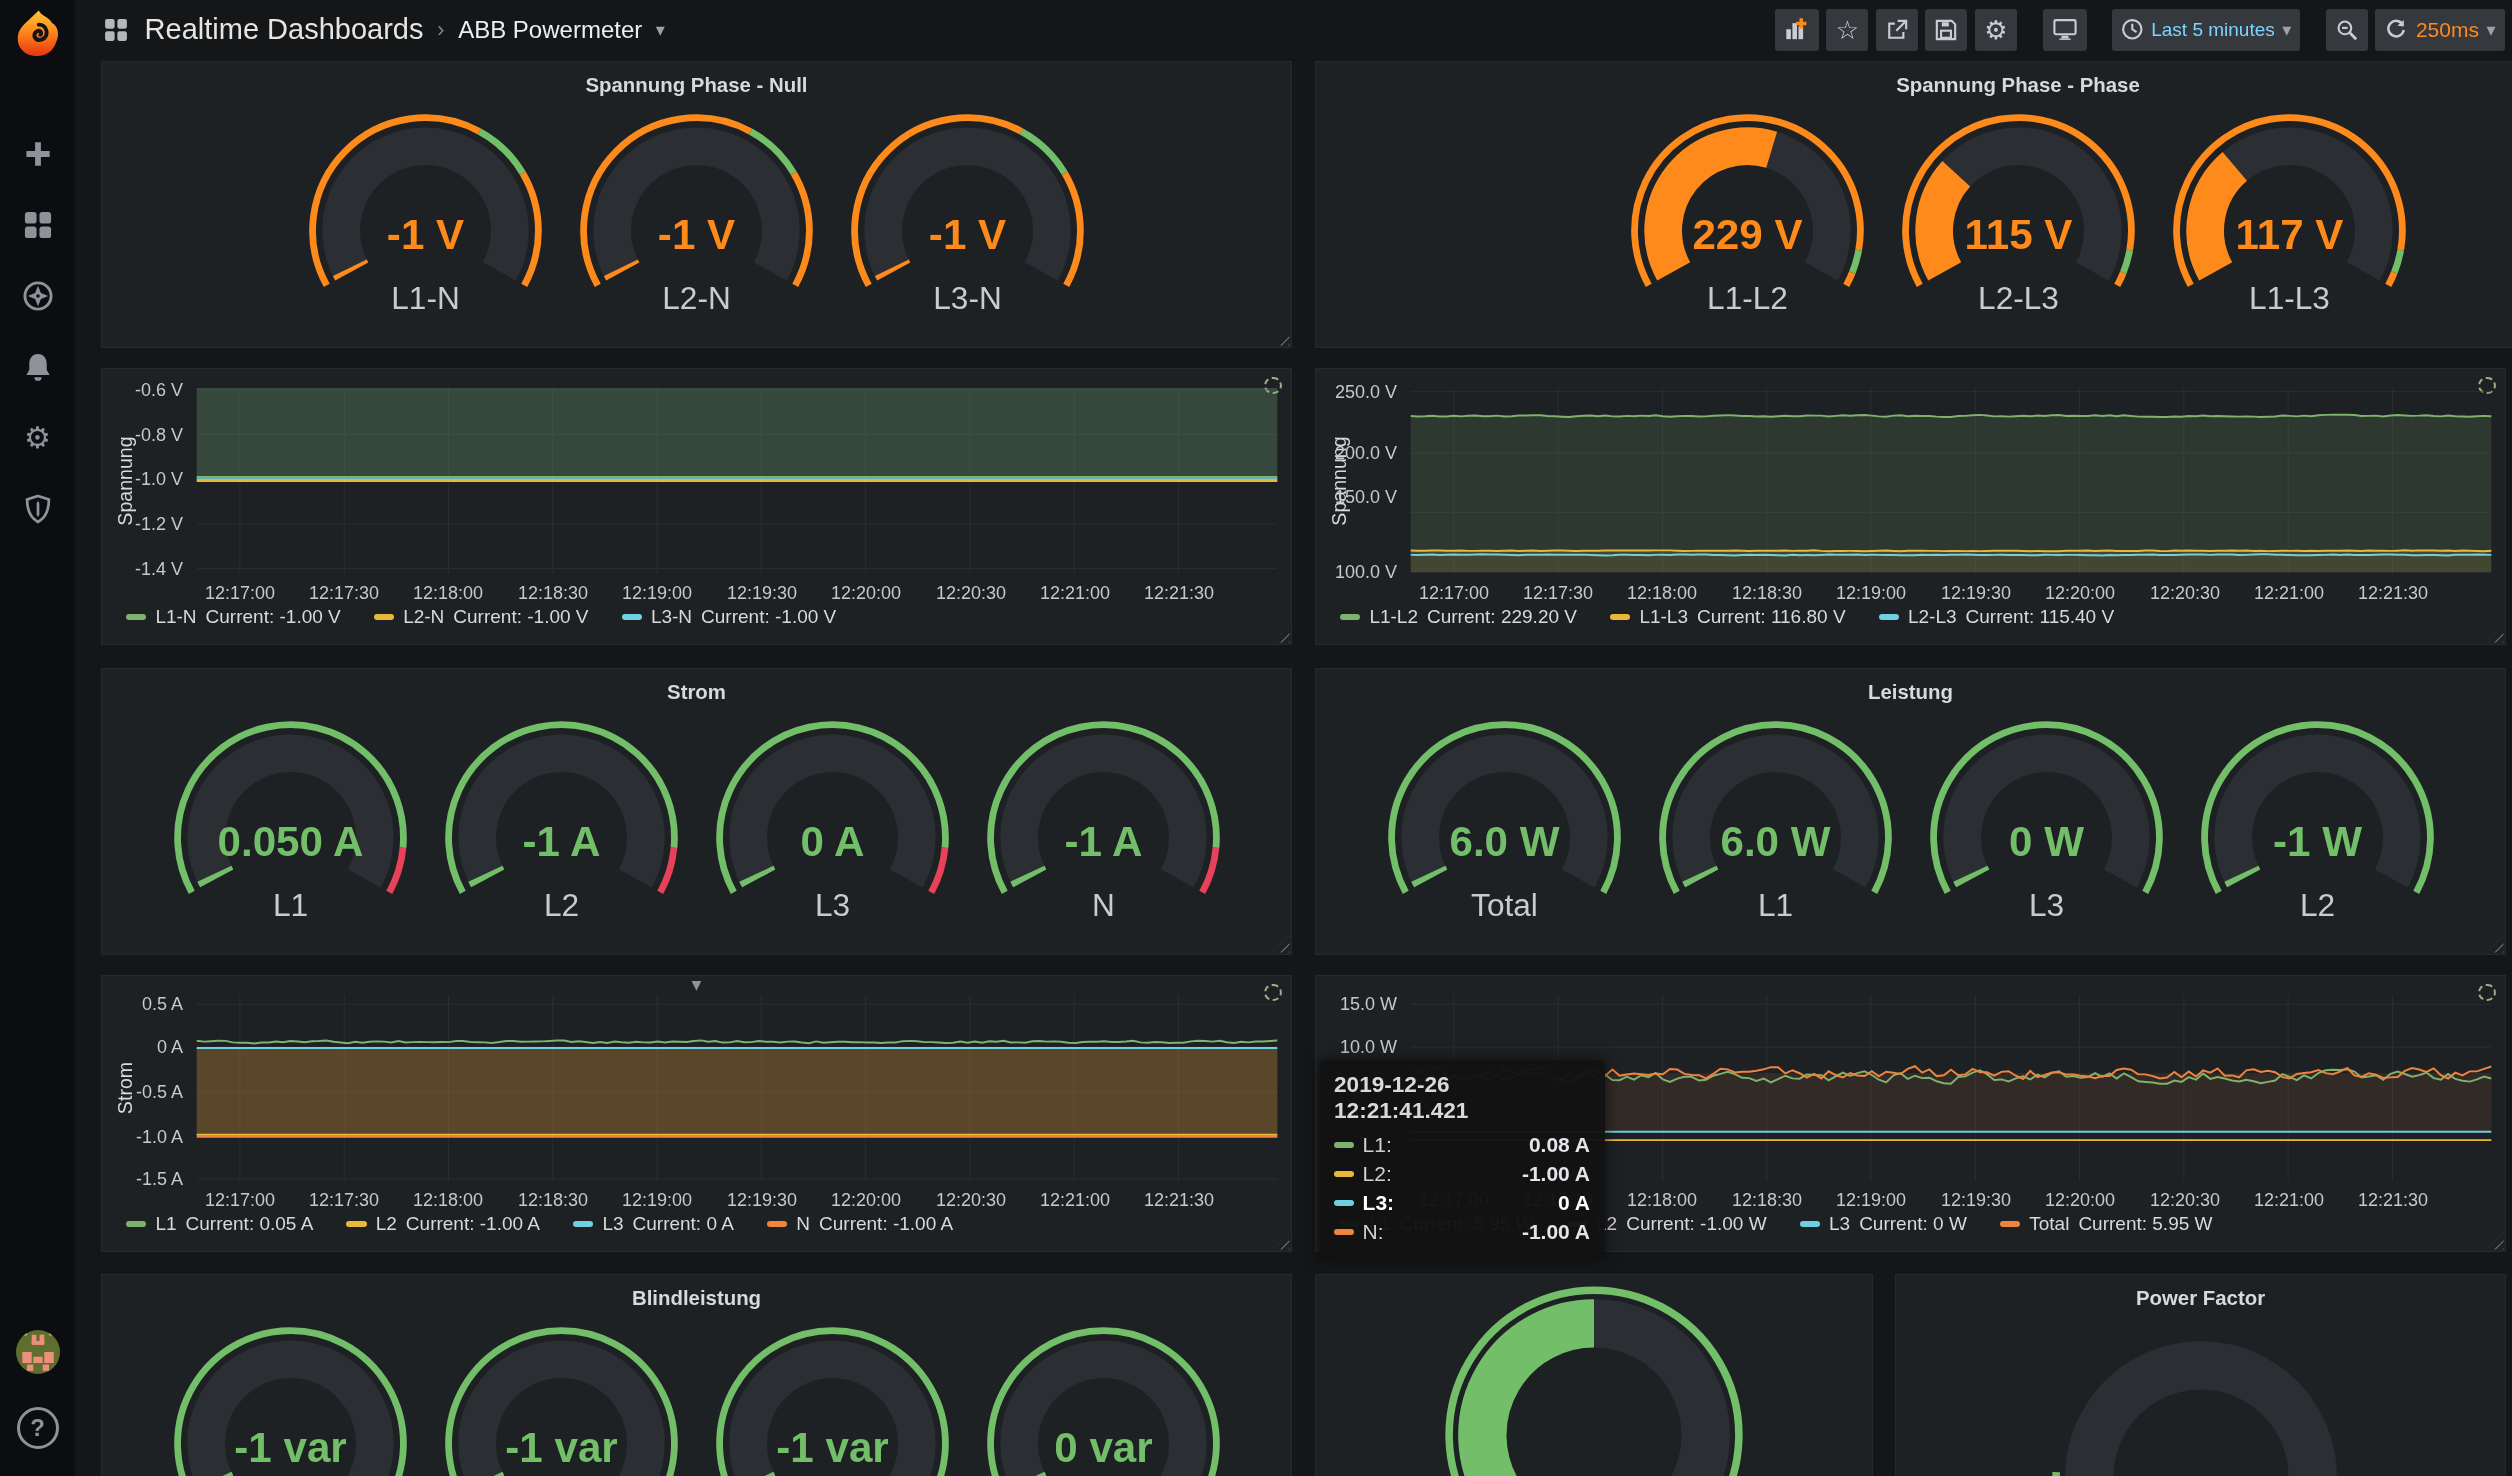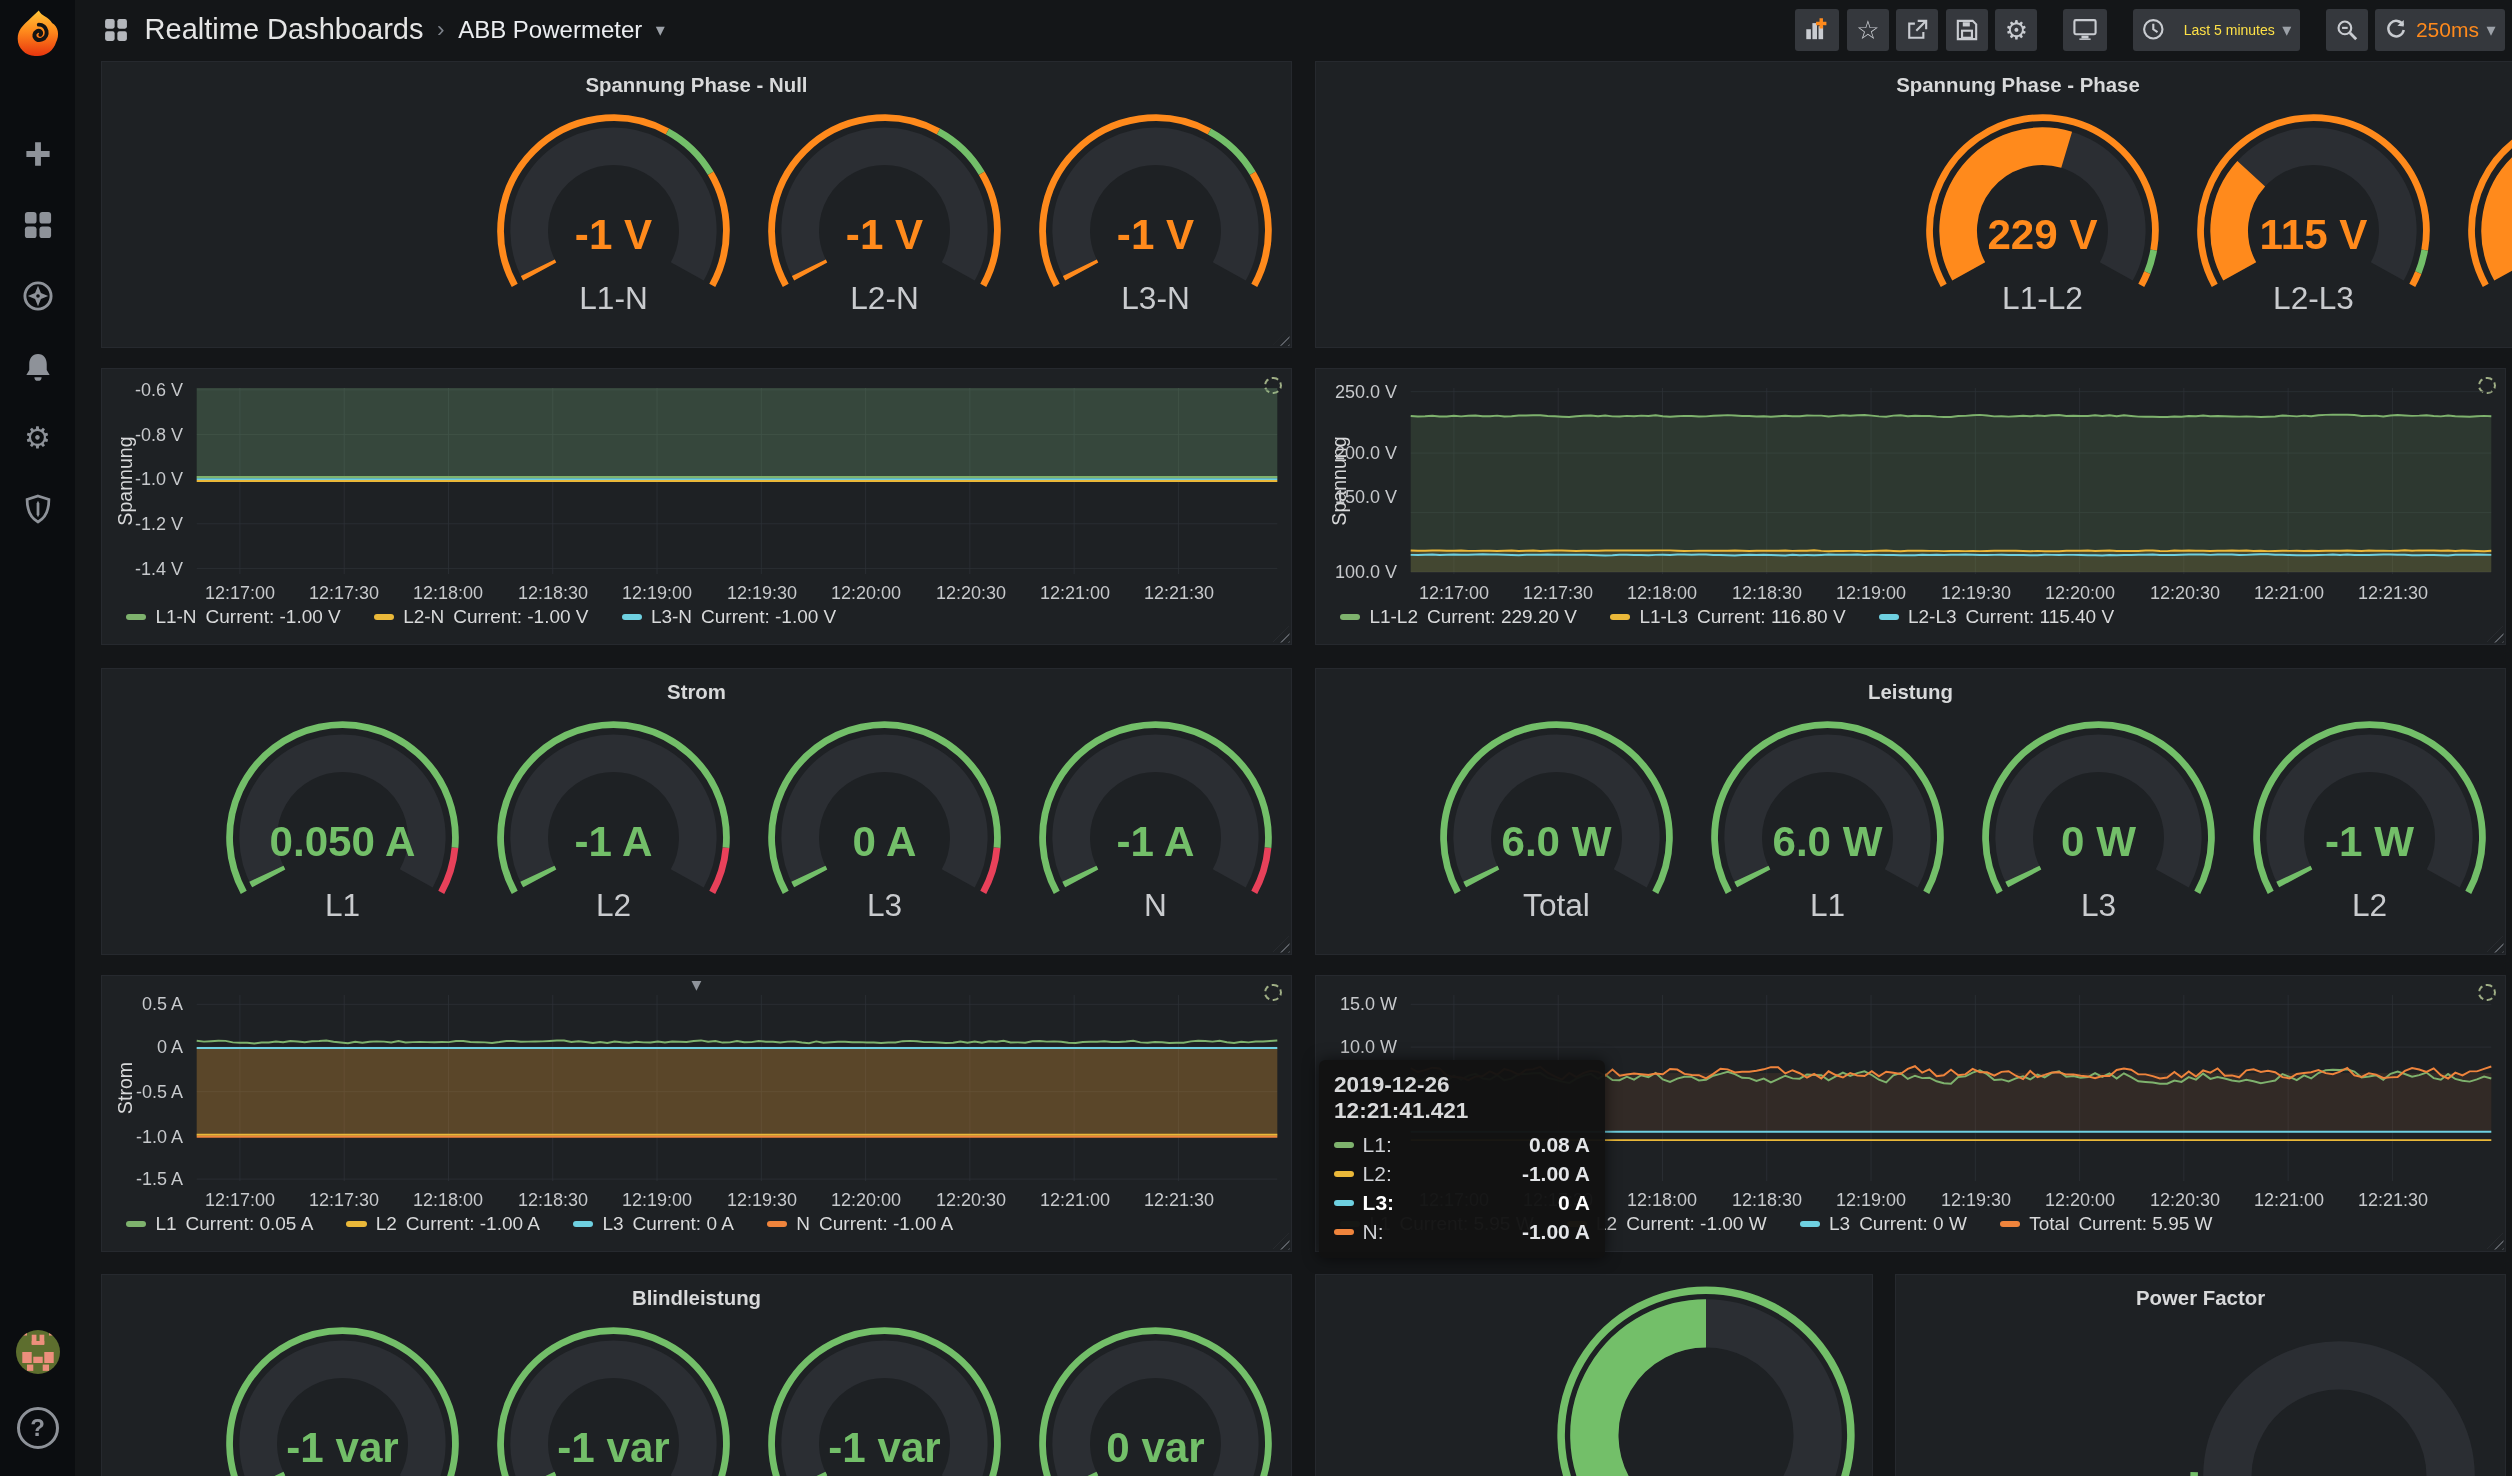--- a/index.html
+++ b/index.html
@@ -23,27 +23,27 @@
   .crumb-sep{font-size:22.6px;color:#7d828a;}
   .crumb-page{font-size:24px;color:#eceef1;font-weight:500;cursor:pointer;}
   .caret{font-size:18px;color:#9ca1a8;}
   .nav-actions{margin-left:auto;margin-right:7.5px;display:flex;align-items:center;gap:7.5px;}
   .nav-btn{height:42px;min-width:42px;border:none;border-radius:3px;background:#35383d;color:#c9ccd1;
            display:flex;align-items:center;justify-content:center;gap:7.5px;cursor:pointer;padding:0 9px;
            font-family:"Liberation Sans",sans-serif;font-size:21px;}
   .nav-btn svg{display:block;}
   .nav-btn .glyph{font-size:26px;color:#c9ccd1;line-height:1;}
   .spacer{width:10.6px;}
-  .time-label{color:#fde047;font-size:14px;margin-left:12px;}
+  .time-label{color:#7dd3fc;font-size:19px;}
   .refresh-label{color:#ff8a1c;font-size:21px;font-weight:500;}
   
   #content{position:absolute;left:75px;top:59px;width:2437px;height:1417px;}
   .panel{position:absolute;background:#1e2124;border:0.8px solid #26292e;box-sizing:border-box;}
   .p-title{text-align:center;font-size:20.4px;font-weight:600;color:#d8d9da;padding-top:12px;height:30px;cursor:pointer;}
-  .gauges{display:flex;justify-content:flex-end;align-items:flex-start;}
+  .gauges{display:flex;justify-content:center;align-items:flex-start;}
   .gauge{display:flex;flex-direction:column;align-items:center;}
   .gv{font-size:56px;font-weight:700;text-anchor:middle;}
   .gl{font-size:42px;fill:#c9cbce;text-anchor:middle;}
   
   .plot{position:absolute;left:94px;top:19px;}
   .ytick{position:absolute;left:0;width:81px;text-align:right;font-size:18px;color:#c7c9cc;}
   .xtick{position:absolute;width:136px;text-align:center;font-size:18px;color:#c7c9cc;top:214px;}
   .ylabel{position:absolute;left:22.6px;top:112px;transform:translate(-50%,-50%) rotate(-90deg);
           font-size:19.6px;color:#d8d9da;white-space:nowrap;}
   .legend{position:absolute;left:24px;top:237px;display:flex;gap:33px;list-style:none;margin:0;padding:0;}

